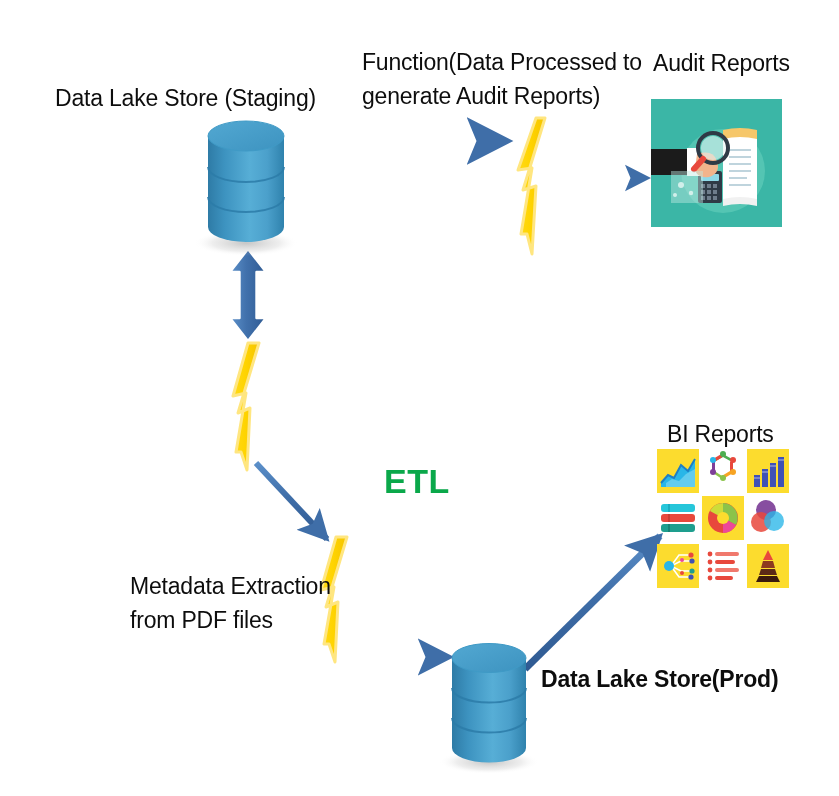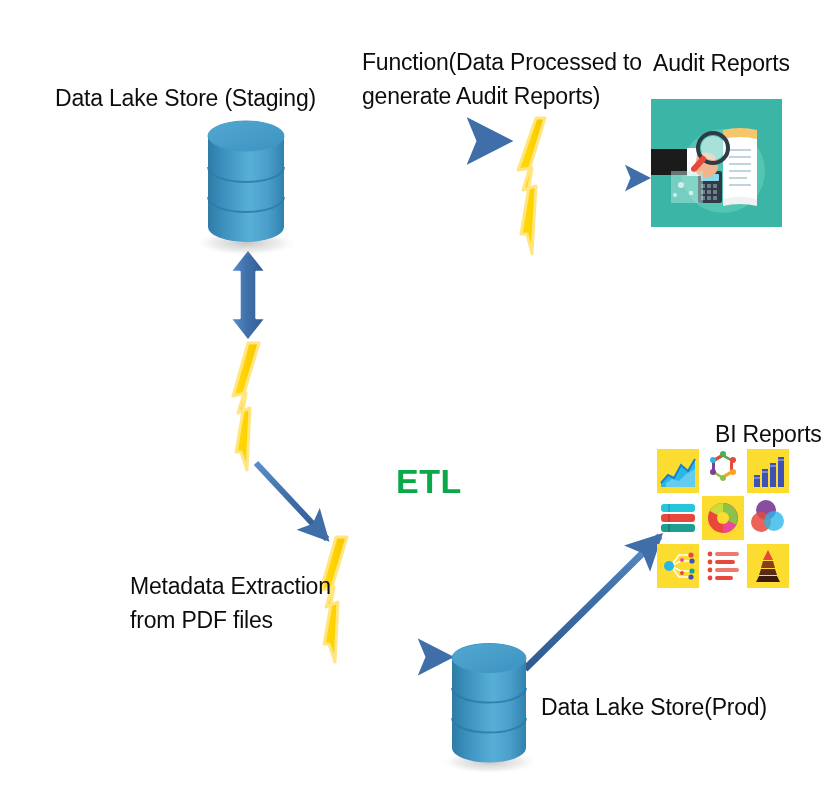--- a/index.html
+++ b/index.html
@@ -321,23 +321,23 @@
 
   <div class="lbl" style="left:55px; top:83px;">Data Lake Store (Staging)</div>
 
   <div class="lbl" style="left:362px; top:47px;">Function(Data Processed to</div>
 
   <div class="lbl" style="left:362px; top:81px;">generate Audit Reports)</div>
 
   <div class="lbl" style="left:653px; top:48px;">Audit Reports</div>
 
 
-  <div class="lbl" id="etl-label" style="left:396px; top:466px;">ETL</div>
+  <div class="lbl" id="etl-label" style="left:384px; top:466px;">ETL</div>
 
   <div class="lbl" style="left:130px; top:571px;">Metadata Extraction</div>
 
   <div class="lbl" style="left:130px; top:605px;">from PDF files</div>
 
-  <div class="lbl" style="left:667px; top:419px;margin-left:48px;">BI Reports</div>
-
-  <div class="lbl" style="left:541px; top:692px;">Data Lake Store(Prod)</div>
+  <div class="lbl" style="left:667px; top:419px;">BI Reports</div>
+
+  <div class="lbl" style="left:541px; top:664px;font-weight:bold;">Data Lake Store(Prod)</div>
 
 </div>
 
 </body></html>

